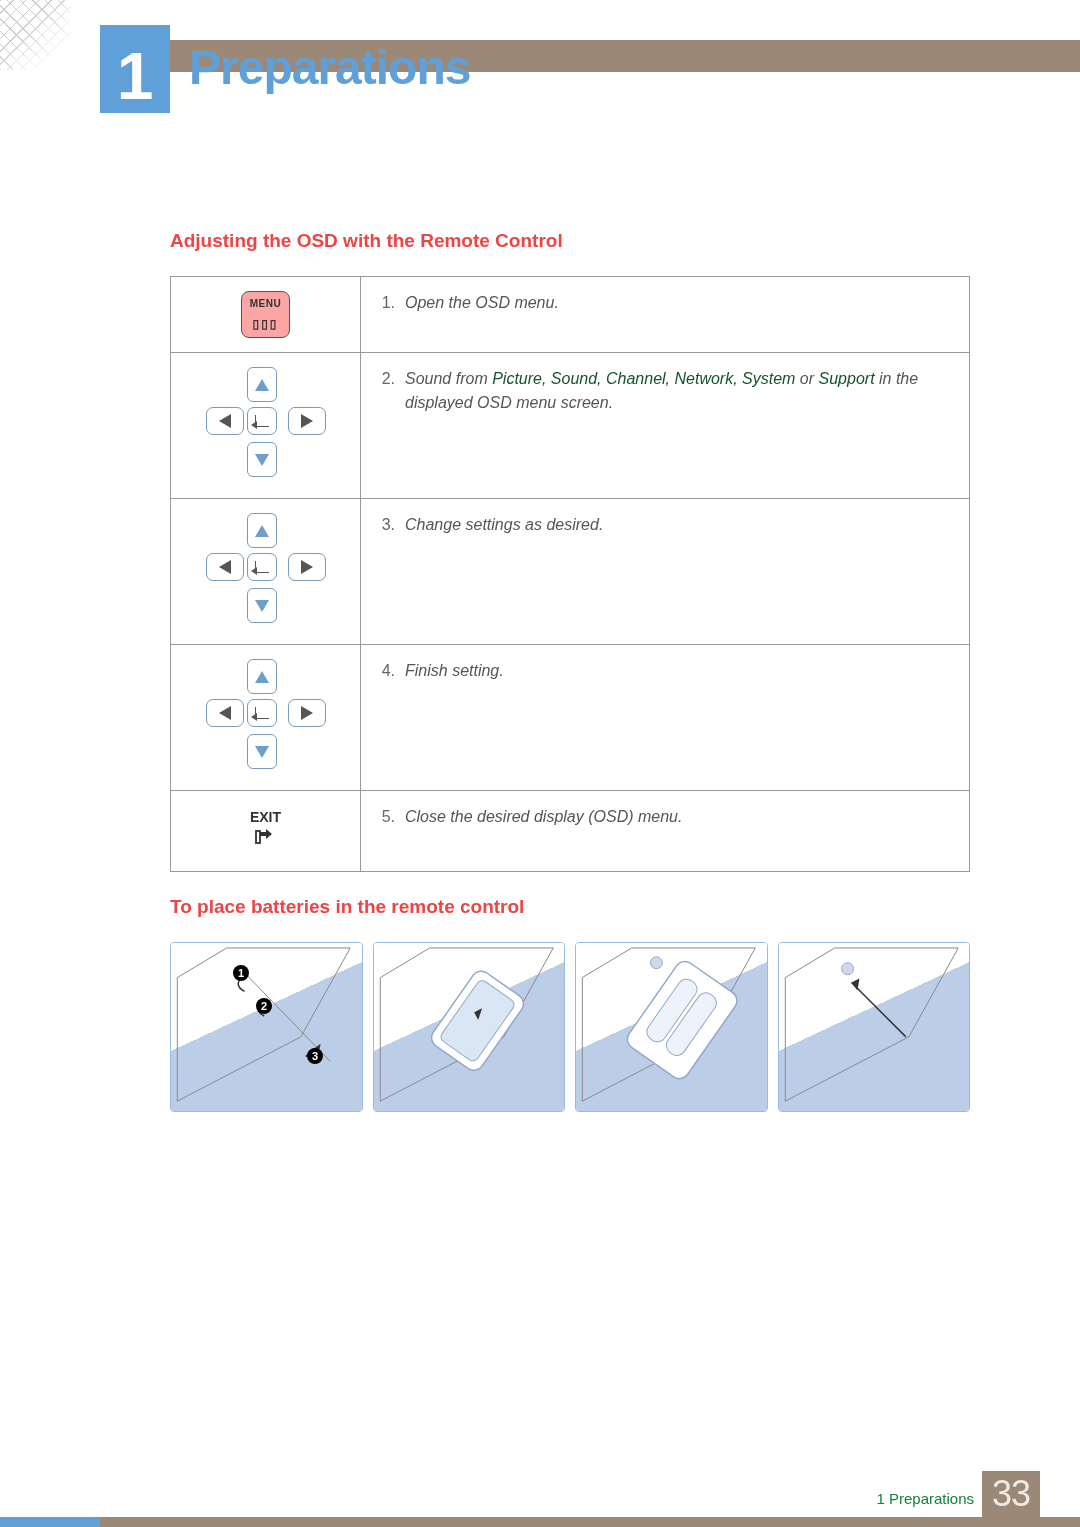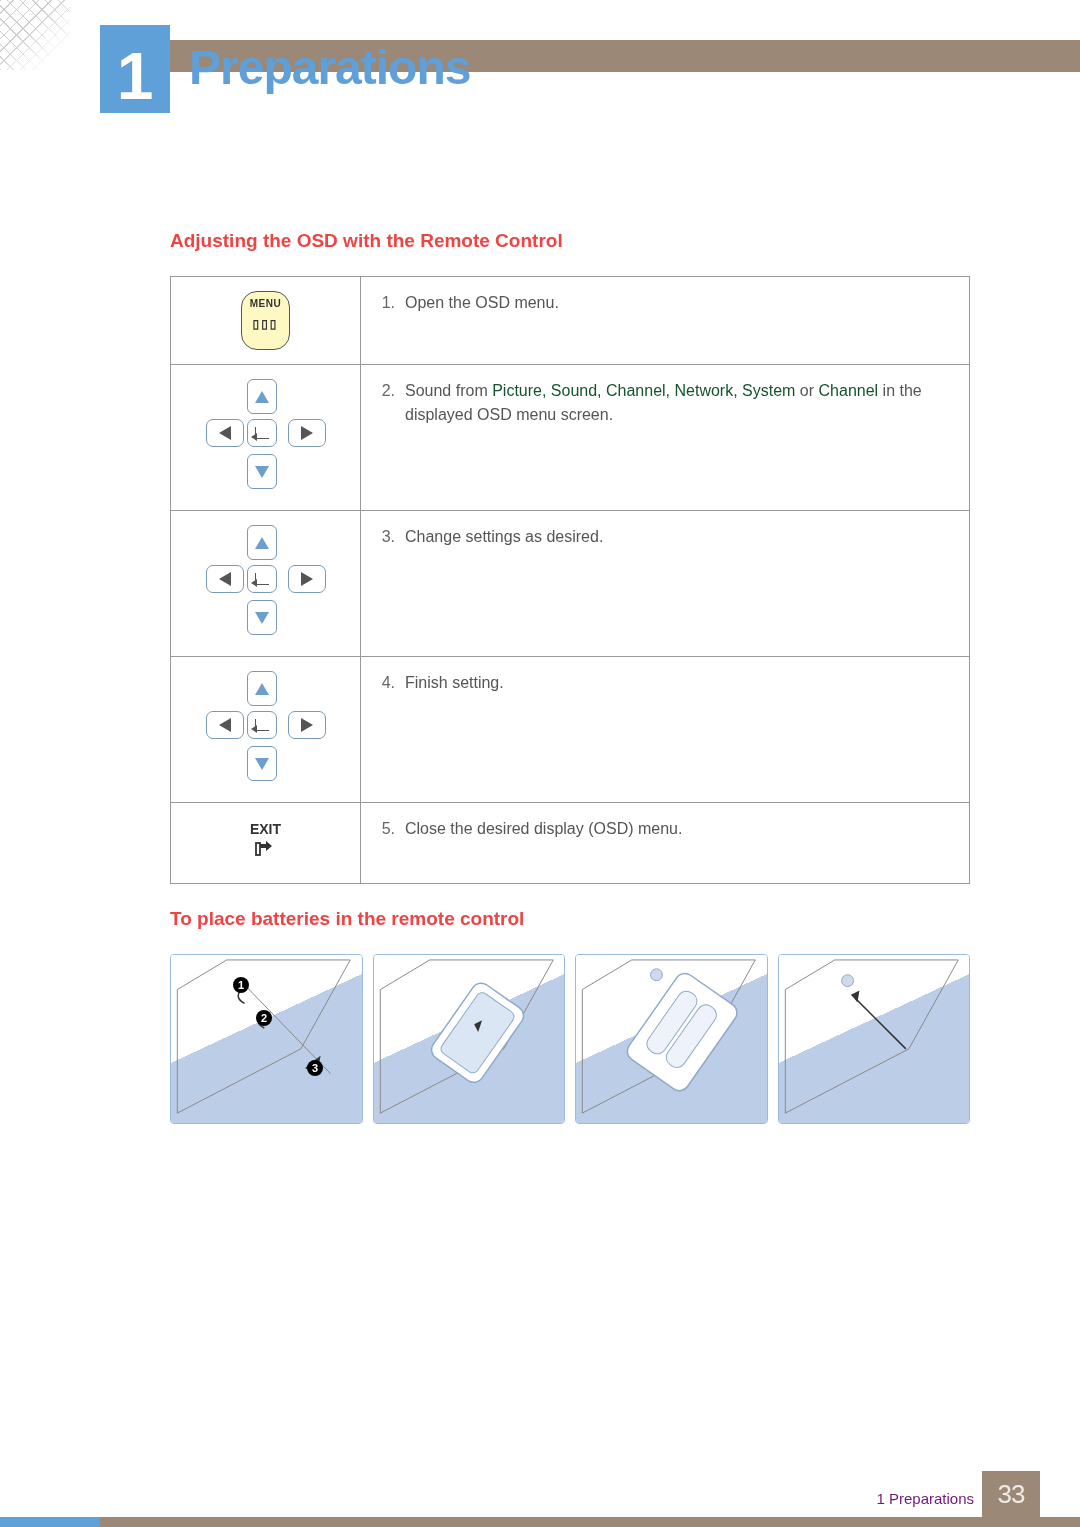--- a/index.html
+++ b/index.html
@@ -94,28 +94,28 @@
   text-align: center;
   vertical-align: middle;
 }
 .step-line { display: flex; }
 .step-num {
   flex: 0 0 28px;
   text-align: right;
   padding-right: 10px;
   color: #666;
 }
-.step-text { flex: 1; color: #555; }
+.step-text { flex: 1; color: #555; font-style: italic; }
 .highlight { color: #14532d; font-weight: 400; }
 .menu-btn {
   display: inline-block;
   border: 1.5px solid #555;
-  border-radius: 16px;
-  padding: 4px 8px 14px;
-  background: #fef9c3;
+  border-radius: 8px;
+  padding: 4px 8px 2px;
+  background: #fca5a5;
 }
 .menu-label { font-size: 10px; font-weight: 700; letter-spacing: 0.5px; color: #333; display: block; }
 .menu-slots { font-size: 12px; font-weight: 700; letter-spacing: 2px; color: #333; }
 .exit-btn {
   display: inline-block;
   padding: 2px 6px;
 }
 .exit-label { font-size: 14px; font-weight: 700; color: #333; display: block; text-align: center; }
 .dpad { display: inline-block; position: relative; width: 120px; height: 110px; }
 .dkey {
@@ -163,30 +163,30 @@
   position: absolute;
   left: 0; bottom: 0;
   width: 100%; height: 10px;
   background: linear-gradient(to right, #5fa0d9 0 100px, #9c8876 100px 100%);
 }
 .footer-text {
   position: absolute;
   right: 106px;
   bottom: 20px;
   font-size: 15px;
-  color: #701a75;
+  color: #15803d;
 }
 .page-box {
   position: absolute;
   right: 40px;
   bottom: 10px;
   width: 58px; height: 46px;
   background: #9c8876;
   color: #fff;
-  font-size: 26px;
+  font-size: 36px;
   font-weight: 400;
   display: flex; align-items: center; justify-content: center;
   letter-spacing: -1px;
 }
 .chapter-box .outline { text-shadow: 0 0 1px rgba(0,0,0,.2); }
 .page-box .outline { color: #efeae4; }
 .sec2 { margin-top: 24px; }
 </style>
 </head>
 <body>
@@ -237,21 +237,21 @@
               </div>
           <div class="dkey center">
                 <div class="enter-glyph"></div>
               </div>
         </div>
       </td>
       <td>
         <div class="step-line">
           <span class="step-num">2.</span>
           <span class="step-text">
-            <span>Sound from </span><span class="highlight">Picture, Sound, Channel, Network, System</span><span> or </span><span class="highlight">Channel</span><span> in the displayed OSD menu screen.</span>
+            <span>Sound from </span><span class="highlight">Picture, Sound, Channel, Network, System</span><span> or </span><span class="highlight">Support</span><span> in the displayed OSD menu screen.</span>
           </span>
         </div>
       </td>
     </tr>
     <tr>
       <td class="icon-cell">
         <div class="dpad">
           <div class="dkey up">
                 <div class="tri-up"></div>
               </div>

